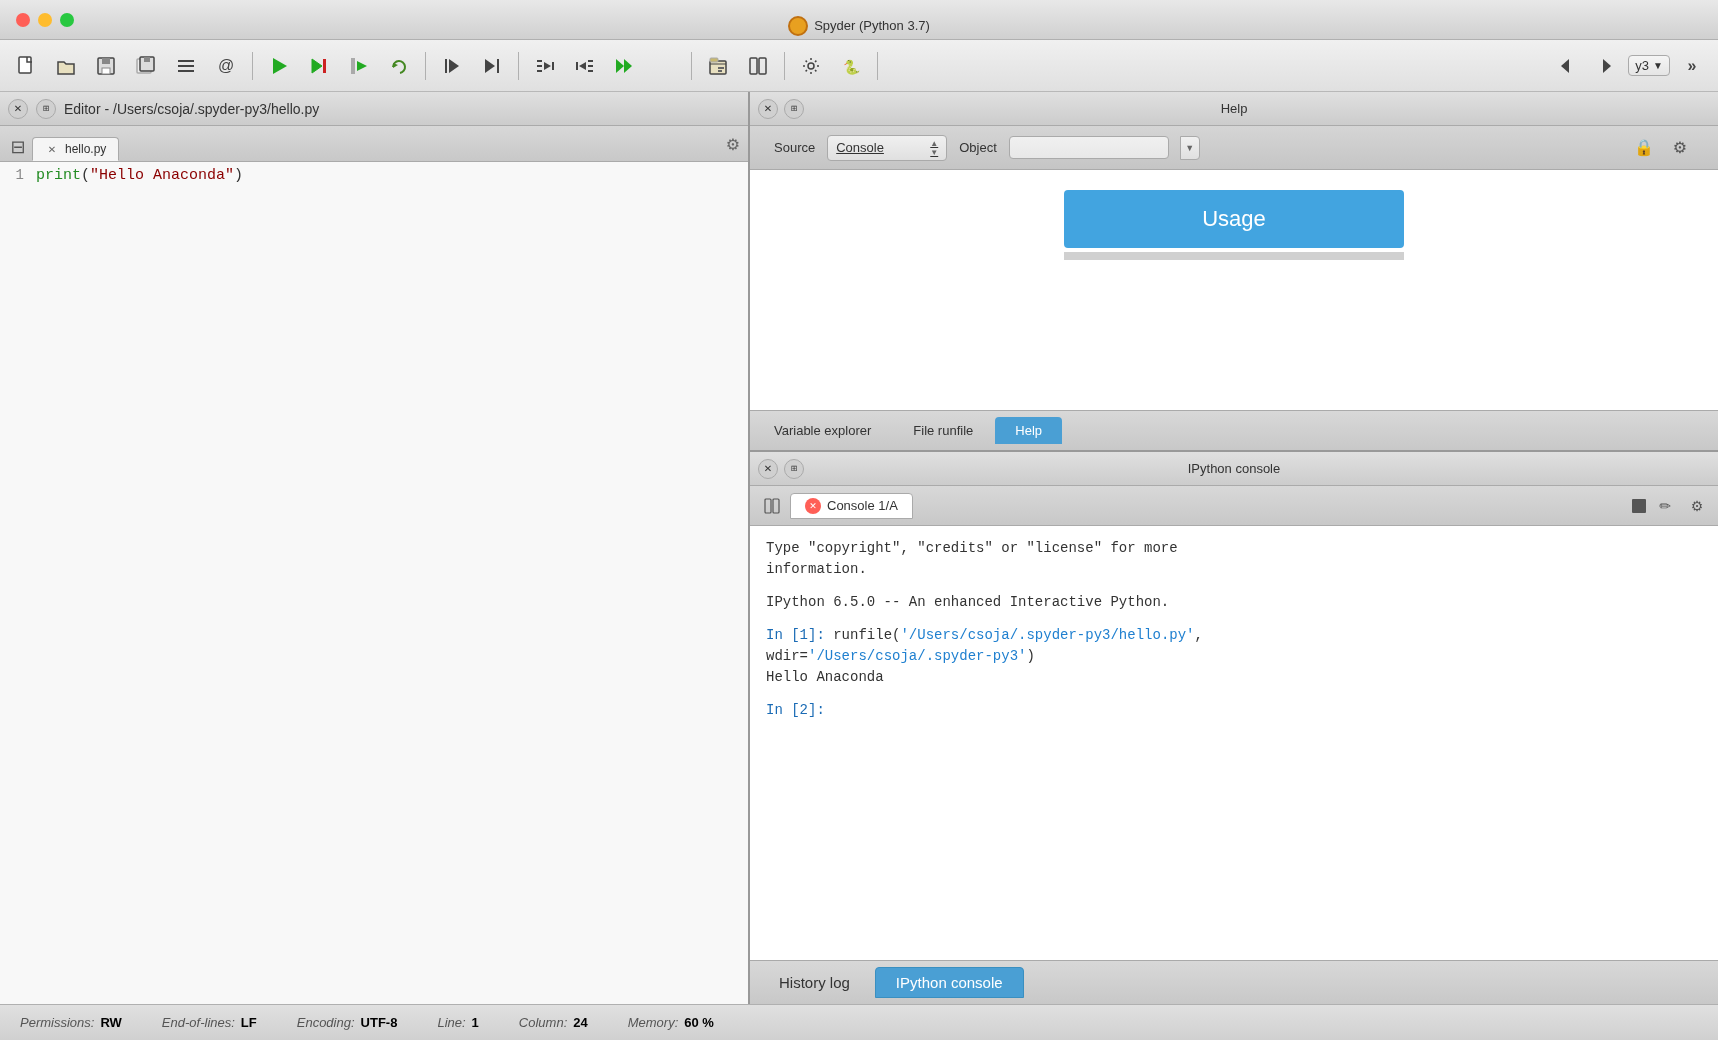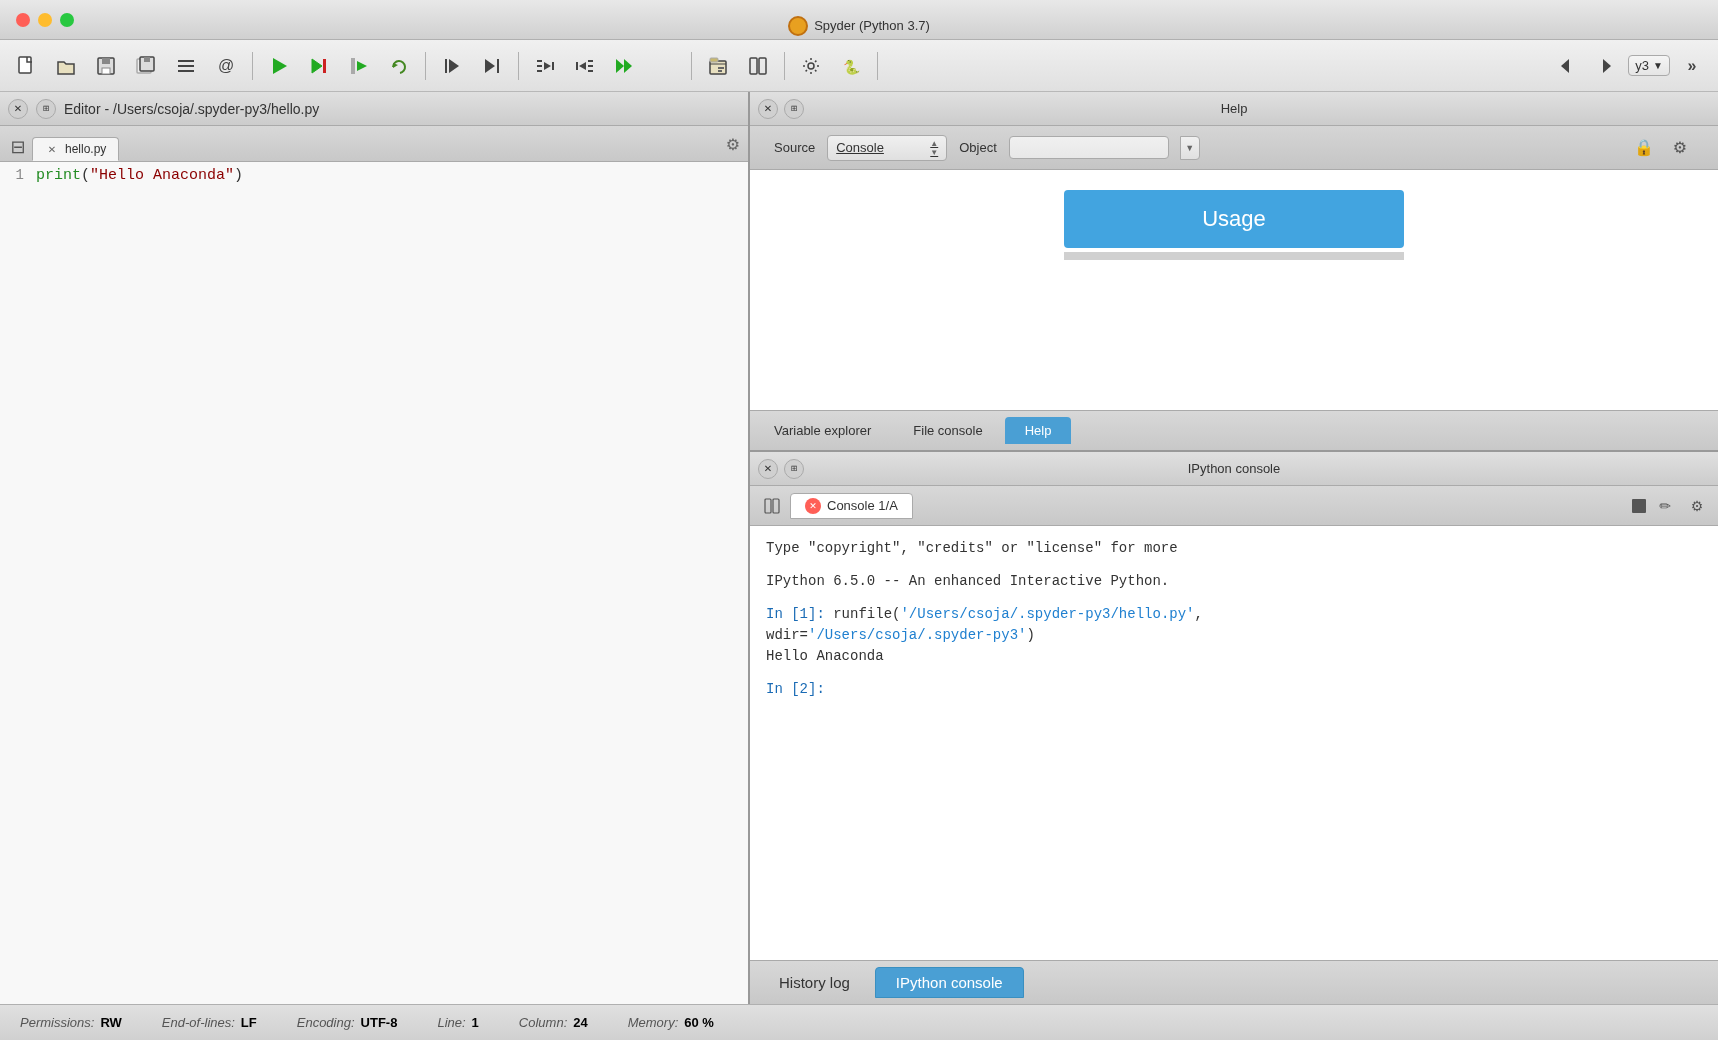--- a/index.html
+++ b/index.html
@@ -785,21 +785,21 @@
           <div class="usage-title">Usage</div>
         </div>
         <div class="usage-subtitle"></div>
       </div>
 
       <div class="help-tabs">
         <button class="help-tab">
           <span>Variable explorer</span>
         </button>
         <button class="help-tab">
-          <span>File console</span>
+          <span>File runfile</span>
         </button>
         <button class="help-tab active">
           <span>Help</span>
         </button>
       </div>
     </div>
 
     <div class="console-panel">
 
       <div class="console-titlebar">
@@ -825,20 +825,23 @@
           <div style="width:14px;height:14px;background:#555;border-radius:1px;"></div>
           <button class="console-action-btn">✏</button>
           <button class="console-action-btn">⚙</button>
         </div>
       </div>
 
       <div class="console-output">
         <div>
           <span class="console-info">Type "copyright", "credits" or "license" for more</span>
         </div>
+        <div>
+          <span class="console-info">information.</span>
+        </div>
         <div style="height:12px;"></div>
         <div>
           <span class="console-info">IPython 6.5.0 -- An enhanced Interactive Python.</span>
         </div>
         <div style="height:12px;"></div>
         <div>
           <span class="console-blue" style="font-weight:normal;">In [1]: </span><span class="console-info"> runfile(</span><span class="console-string">'/Users/csoja/.spyder-py3/hello.py'</span><span class="console-info">,</span>
         </div>
         <div>
           <span class="console-info">wdir=</span><span class="console-string">'/Users/csoja/.spyder-py3'</span><span class="console-info">)</span>

